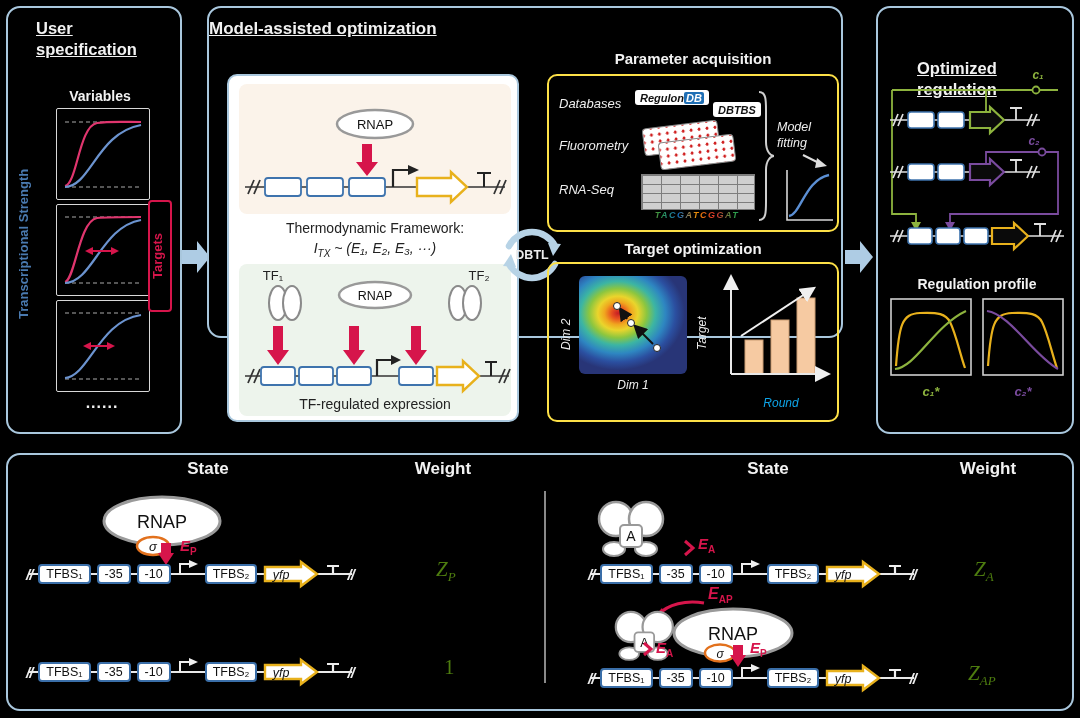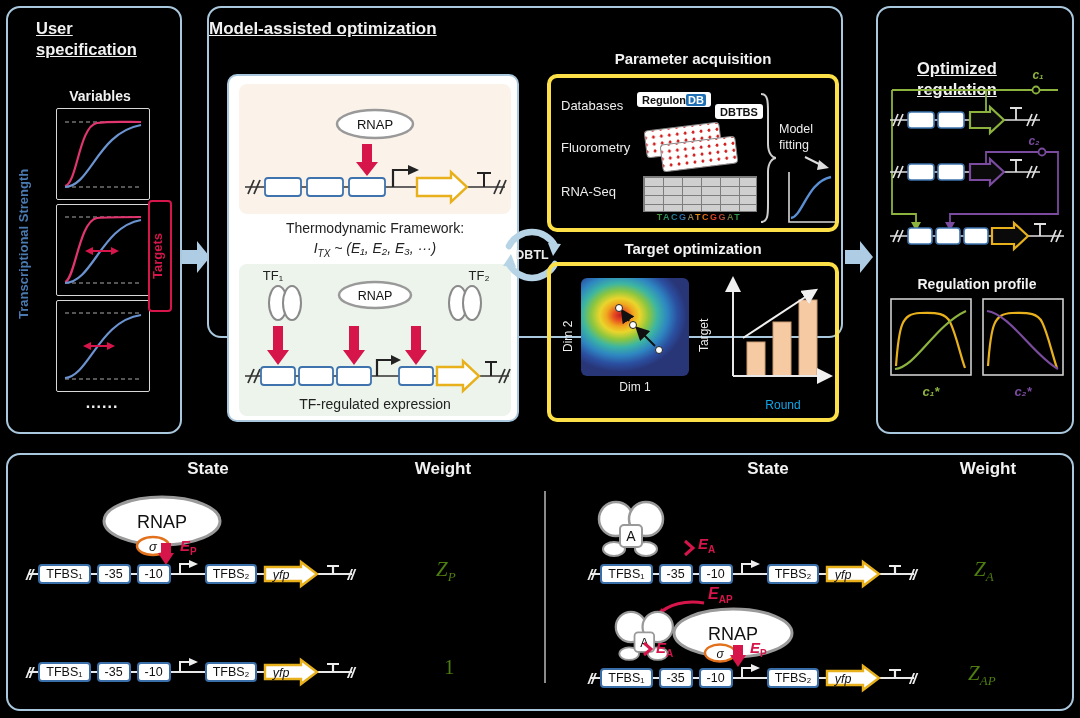--- a/index.html
+++ b/index.html
@@ -1,21 +1,21 @@
 <!DOCTYPE html>
 <html><head>
 <meta charset="utf-8">
 <style>
   html,body{margin:0;padding:0;}
   body{width:1080px;height:718px;background:#000;position:relative;overflow:hidden;
        font-family:"Liberation Sans",sans-serif;color:#eee;}
   .abs{position:absolute;}
   .panel{position:absolute;border:2.5px solid #a9c7dd;border-radius:14px;background:#000;box-sizing:border-box;}
   .wbox{position:absolute;background:#fff;border:2px solid #a9c7dd;border-radius:10px;box-sizing:border-box;}
-  .obox{position:absolute;border:4px solid #fde047;border-radius:10px;box-sizing:border-box;}
+  .obox{position:absolute;border:2px solid #fde047;border-radius:10px;box-sizing:border-box;font-style:italic;}
   .ptitle{font-weight:bold;font-size:16.5px;color:#f2f2f2;text-align:left;line-height:1.25;text-decoration:underline;}
   .sublabel{position:absolute;font-weight:bold;font-size:15px;color:#f2f2f2;text-align:center;}
   .lbl13{position:absolute;font-size:13px;color:#ededed;}
   .vtext{writing-mode:vertical-rl;transform:rotate(180deg);}
   .graph{position:absolute;border:1.5px solid #d8d8d8;border-radius:2px;background:#000;}
   .innerbox{position:absolute;border-radius:8px;box-sizing:border-box;}
   .btxt{color:#222;font-size:14px;text-align:center;position:absolute;}
   .dna{position:absolute;display:flex;align-items:center;gap:6px;height:30px;}
   .dna::before{content:"";position:absolute;left:2px;right:2px;top:14px;border-top:2px solid #e8e8e8;}
   .dna>*{position:relative;}

